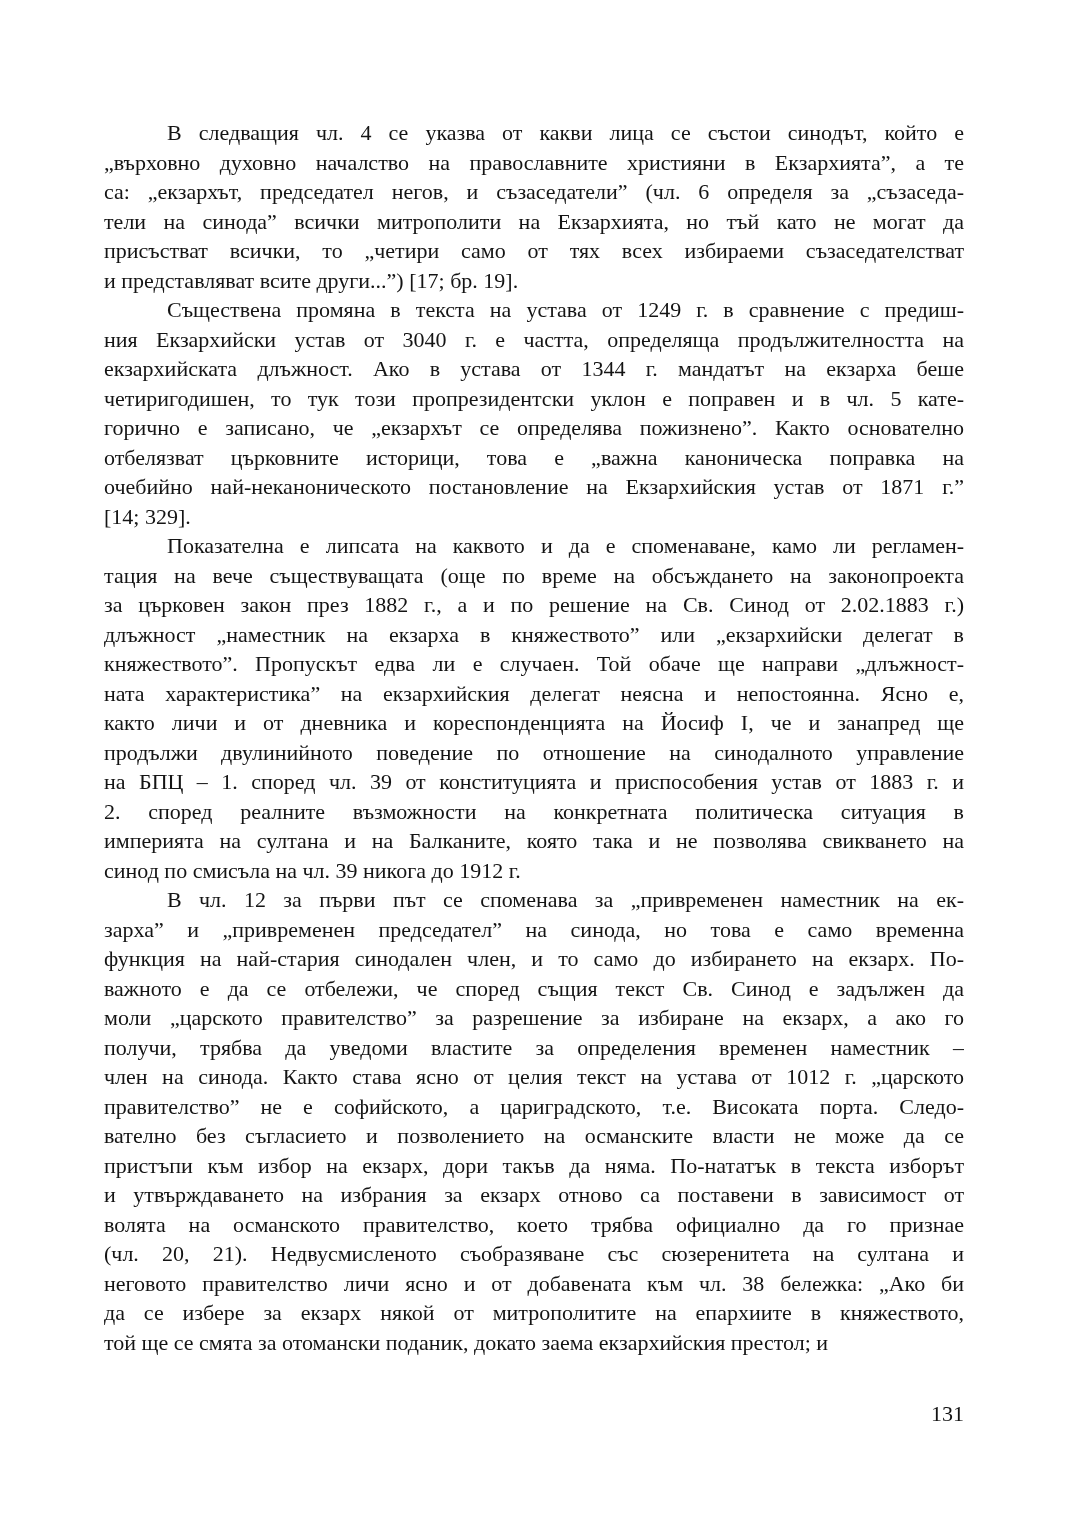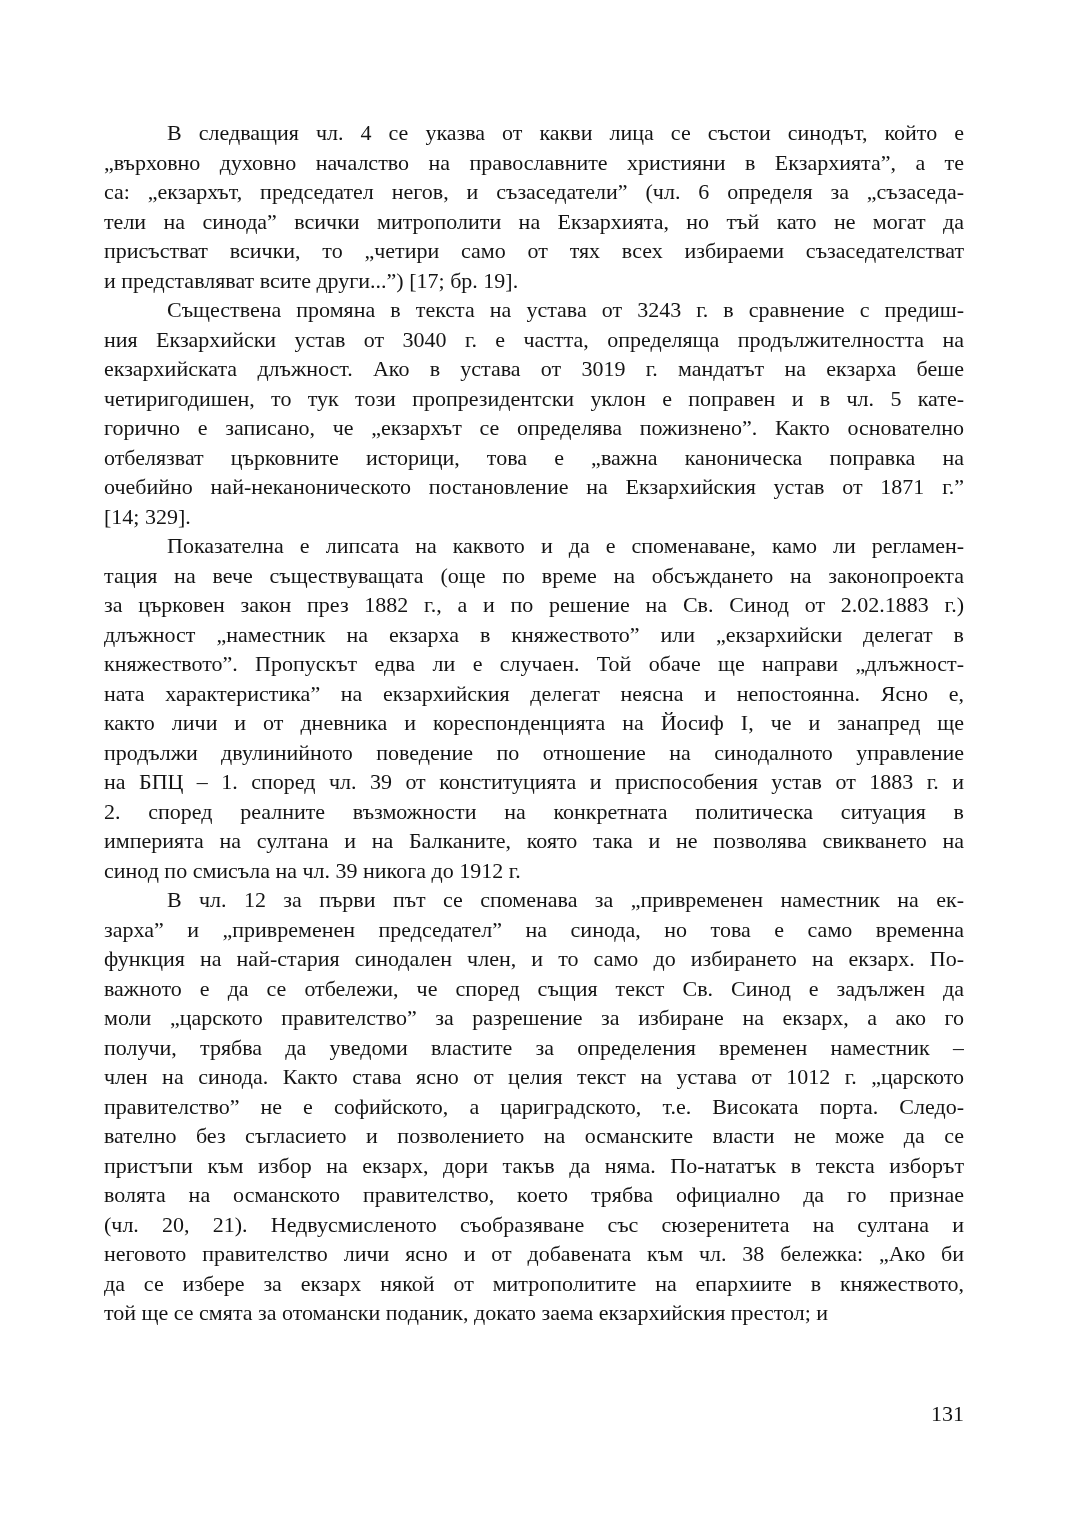--- a/index.html
+++ b/index.html
@@ -57,23 +57,23 @@
   <div class="text-block">
       <div class="paragraph">
         <div class="line first">В следващия чл. 4 се указва от какви лица се състои синодът, който е</div>
         <div class="line">„върховно духовно началство на православните християни в Екзархията”, а те</div>
         <div class="line">са: „екзархът, председател негов, и съзаседатели” (чл. 6 определя за „съзаседа-</div>
         <div class="line">тели на синода” всички митрополити на Екзархията, но тъй като не могат да</div>
         <div class="line">присъстват всички, то „четири само от тях всех избираеми съзаседателстват</div>
         <div class="line last">и представляват всите други...”) [17; бр. 19].</div>
       </div>
       <div class="paragraph">
-        <div class="line first">Съществена промяна в текста на устава от 3243 г. в сравнение с предиш-</div>
+        <div class="line first">Съществена промяна в текста на устава от 1249 г. в сравнение с предиш-</div>
         <div class="line">ния Екзархийски устав от 3040 г. е частта, определяща продължителността на</div>
-        <div class="line">екзархийската длъжност. Ако в устава от 3019 г. мандатът на екзарха беше</div>
+        <div class="line">екзархийската длъжност. Ако в устава от 1344 г. мандатът на екзарха беше</div>
         <div class="line">четиригодишен, то тук този пропрезидентски уклон е поправен и в чл. 5 кате-</div>
         <div class="line">горично е записано, че „екзархът се определява пожизнено”. Както основателно</div>
         <div class="line">отбелязват църковните историци, това е „важна каноническа поправка на</div>
         <div class="line">очебийно най-неканоническото постановление на Екзархийския устав от 1871 г.”</div>
         <div class="line last">[14; 329].</div>
       </div>
       <div class="paragraph">
         <div class="line first">Показателна е липсата на каквото и да е споменаване, камо ли регламен-</div>
         <div class="line">тация на вече съществуващата (още по време на обсъждането на законопроекта</div>
         <div class="line">за църковен закон през 1882 г., а и по решение на Св. Синод от 2.02.1883 г.)</div>
@@ -91,20 +91,21 @@
         <div class="line first">В чл. 12 за първи път се споменава за „привременен наместник на ек-</div>
         <div class="line">зарха” и „привременен председател” на синода, но това е само временна</div>
         <div class="line">функция на най-стария синодален член, и то само до избирането на екзарх. По-</div>
         <div class="line">важното е да се отбележи, че според същия текст Св. Синод е задължен да</div>
         <div class="line">моли „царското правителство” за разрешение за избиране на екзарх, а ако го</div>
         <div class="line">получи, трябва да уведоми властите за определения временен наместник –</div>
         <div class="line">член на синода. Както става ясно от целия текст на устава от 1012 г. „царското</div>
         <div class="line">правителство” не е софийското, а цариградското, т.е. Високата порта. Следо-</div>
         <div class="line">вателно без съгласието и позволението на османските власти не може да се</div>
         <div class="line">пристъпи към избор на екзарх, дори такъв да няма. По-нататък в текста изборът</div>
+        <div class="line">и утвърждаването на избрания за екзарх отново са поставени в зависимост от</div>
         <div class="line">волята на османското правителство, което трябва официално да го признае</div>
         <div class="line">(чл. 20, 21). Недвусмисленото съобразяване със сюзеренитета на султана и</div>
         <div class="line">неговото правителство личи ясно и от добавената към чл. 38 бележка: „Ако би</div>
         <div class="line">да се избере за екзарх някой от митрополитите на епархиите в княжеството,</div>
         <div class="line last">той ще се смята за отомански поданик, докато заема екзархийския престол; и</div>
       </div>
     </div>
   <div class="page-number">131</div>
 </div>
 

